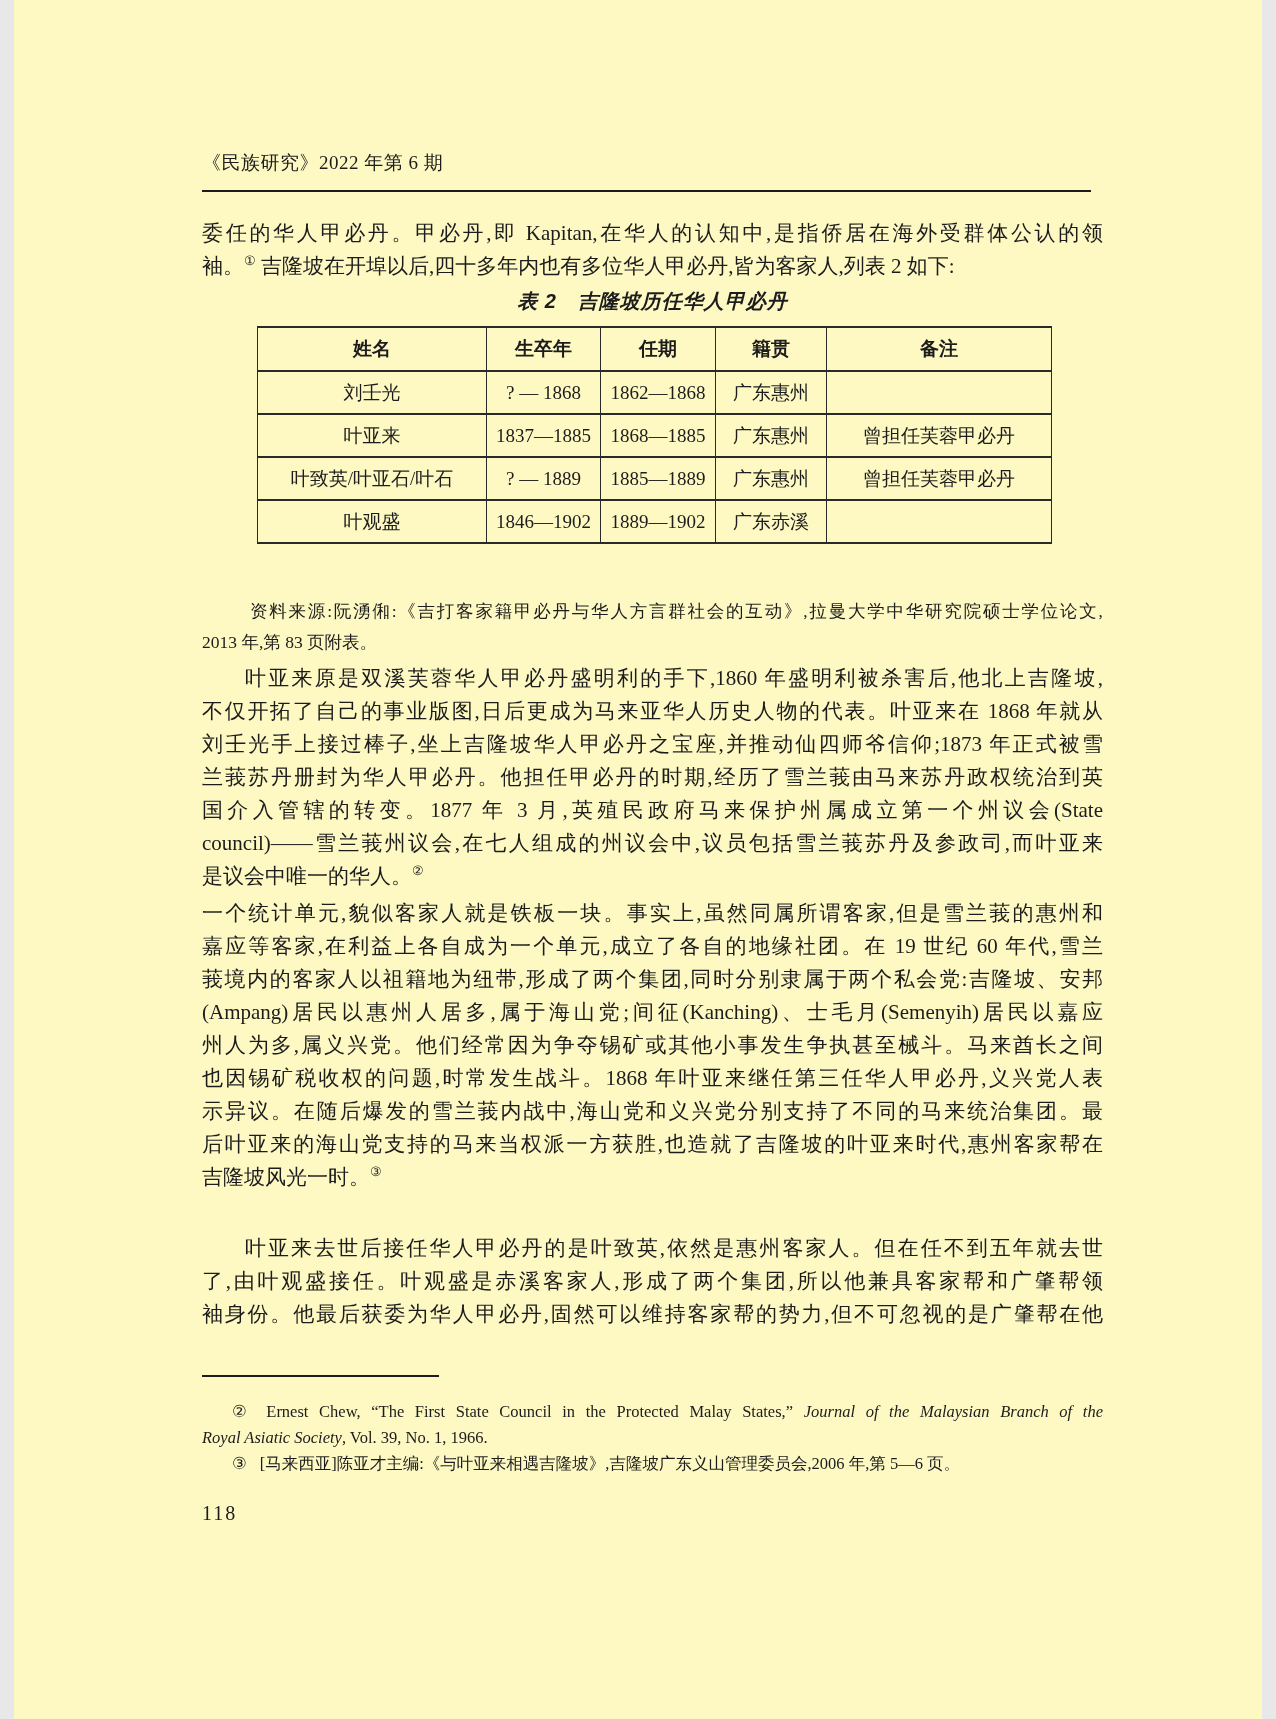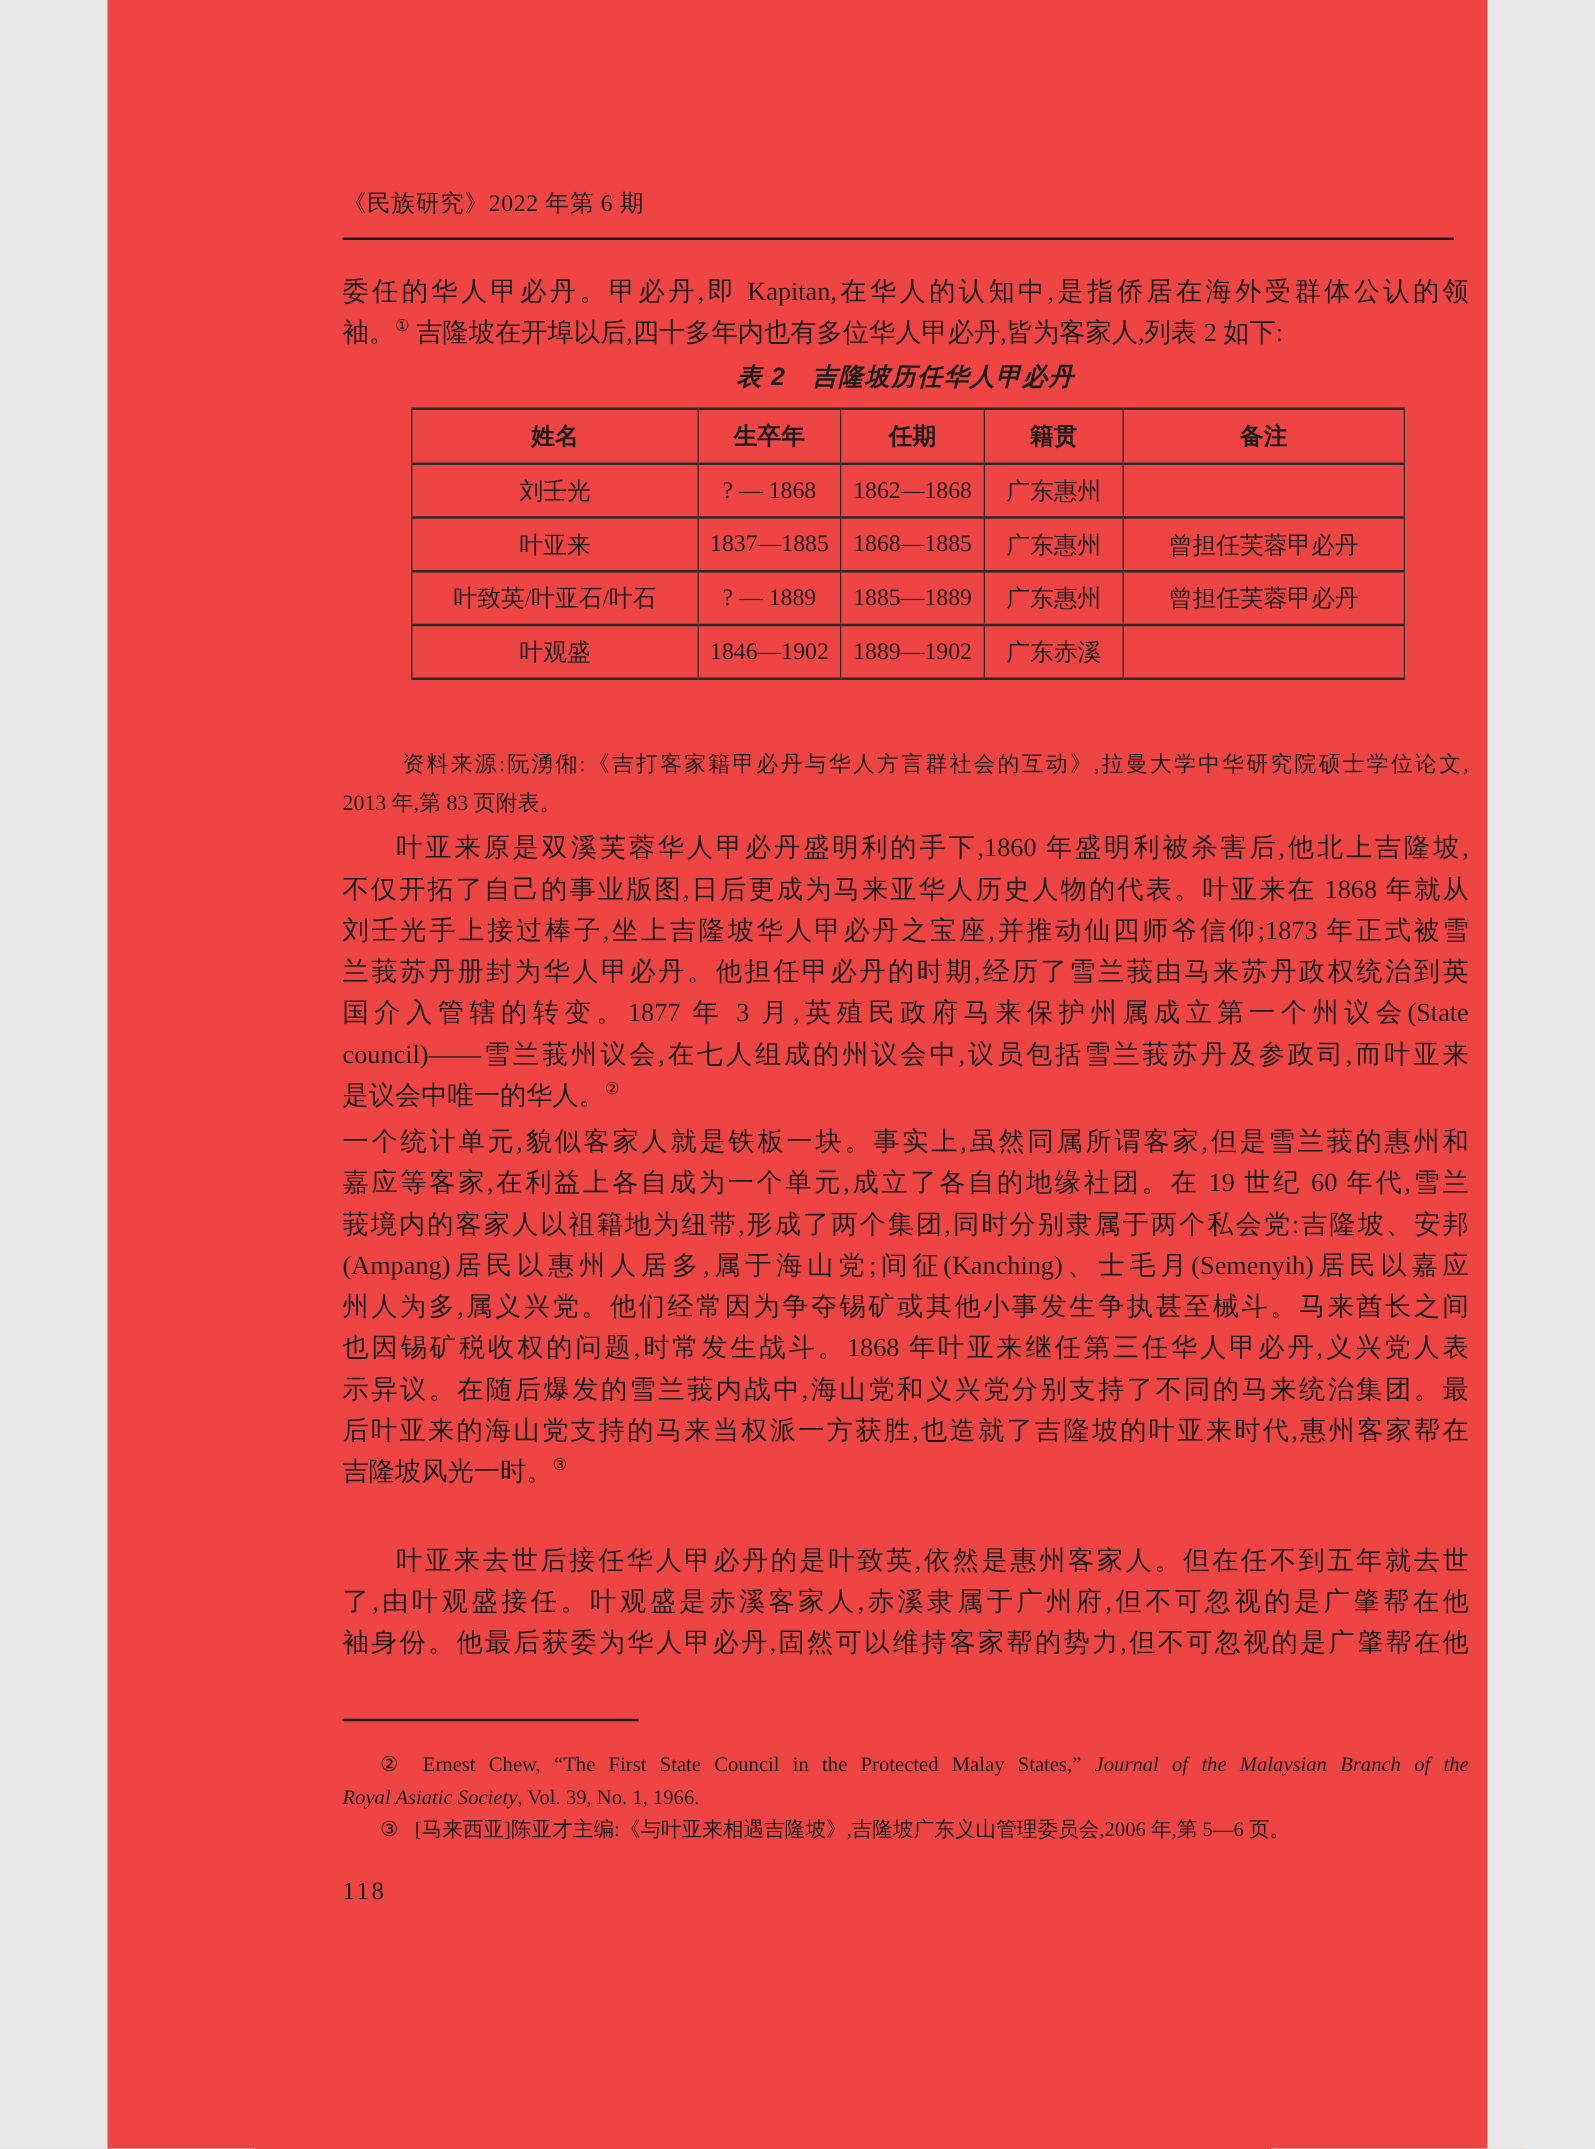--- a/index.html
+++ b/index.html
@@ -1,18 +1,18 @@
 <!DOCTYPE html>
 <html><head>
 <meta charset="utf-8">
 <style>
   html,body { margin:0; padding:0; background:#e8e8e8; }
   .page {
-    position:relative; width:1104px; height:1719px; margin:0 auto;
-    background:#ef4444; color:#1c1c1c;
+    position:relative; width:1248px; height:1719px; margin:0 auto;
+    background:#fef9c3; color:#1c1c1c;
     font-family:"Liberation Serif","DejaVu Serif",serif;
     overflow:hidden;
   }
   .jheader { position:absolute; left:188px; top:150px; font-size:19px; letter-spacing:0.5px; }
   .hrule  { position:absolute; left:188px; top:190px; width:889px; height:2px; background:#1c1c1c; }
 
   .para { position:absolute; left:188px; width:901px; font-size:21px; line-height:33px; }
   .pline { text-align:justify; text-align-last:justify; }
   .pline.last { text-align-last:left; }
   .pline.indent { padding-left:43px; }
@@ -143,21 +143,21 @@
       <div class="pline">莪境内的客家人以祖籍地为纽带,形成了两个集团,同时分别隶属于两个私会党:吉隆坡、安邦</div>
       <div class="pline">(Ampang)居民以惠州人居多,属于海山党;间征(Kanching)、士毛月(Semenyih)居民以嘉应</div>
       <div class="pline">州人为多,属义兴党。他们经常因为争夺锡矿或其他小事发生争执甚至械斗。马来酋长之间</div>
       <div class="pline">也因锡矿税收权的问题,时常发生战斗。1868 年叶亚来继任第三任华人甲必丹,义兴党人表</div>
       <div class="pline">示异议。在随后爆发的雪兰莪内战中,海山党和义兴党分别支持了不同的马来统治集团。最</div>
       <div class="pline">后叶亚来的海山党支持的马来当权派一方获胜,也造就了吉隆坡的叶亚来时代,惠州客家帮在</div>
       <div class="pline last">吉隆坡风光一时。<sup>③</sup></div>
     </div>
   <div class="para" id="p4">
       <div class="pline indent">叶亚来去世后接任华人甲必丹的是叶致英,依然是惠州客家人。但在任不到五年就去世</div>
-      <div class="pline">了,由叶观盛接任。叶观盛是赤溪客家人,赤溪隶属于广州府,但不可忽视的是广肇帮在他</div>
+      <div class="pline">了,由叶观盛接任。叶观盛是赤溪客家人,形成了两个集团,所以他兼具客家帮和广肇帮领</div>
       <div class="pline">袖身份。他最后获委为华人甲必丹,固然可以维持客家帮的势力,但不可忽视的是广肇帮在他</div>
     </div>
 
   <div class="fnrule"></div>
 
   <div class="fnblock">
     <div class="fnline ind fill"><span class="fnmark">②</span><span>Ernest Chew, “The First State Council in the Protected Malay States,” </span><span class="ital">Journal of the Malaysian Branch of the</span></div>
     <div class="fnline"><span class="ital">Royal Asiatic Society</span><span>, Vol. 39, No. 1, 1966.</span></div>
     <div class="fnline ind"><span class="fnmark">③</span><span>[马来西亚]陈亚才主编:《与叶亚来相遇吉隆坡》,吉隆坡广东义山管理委员会,2006 年,第 5—6 页。</span></div>
   </div>

